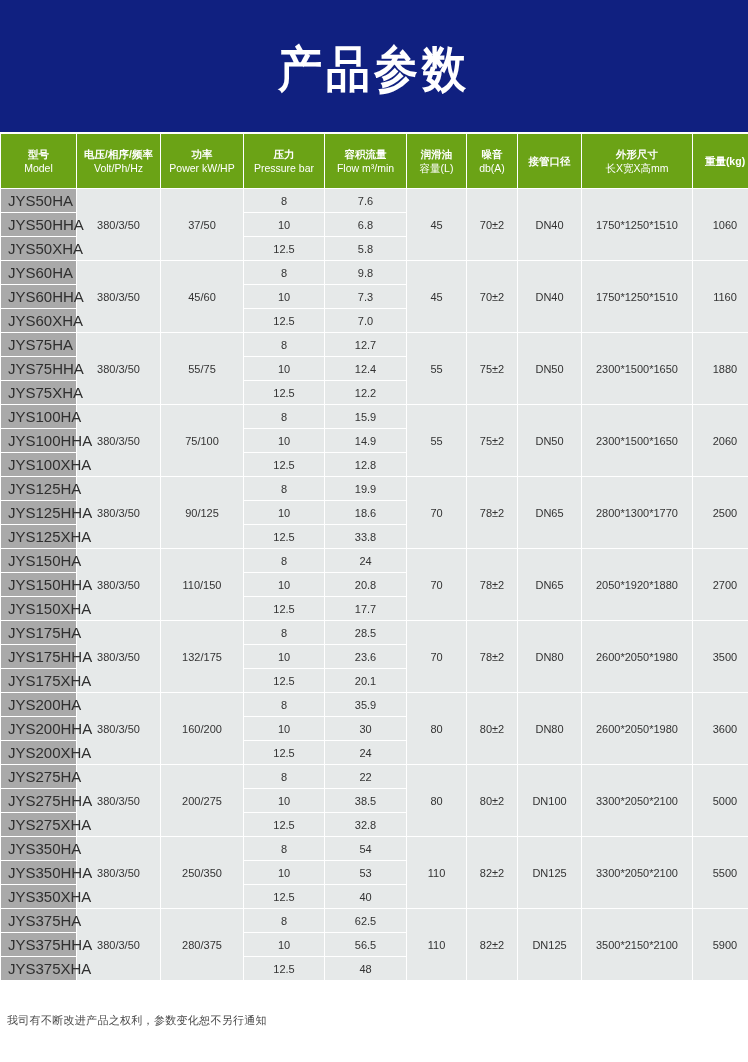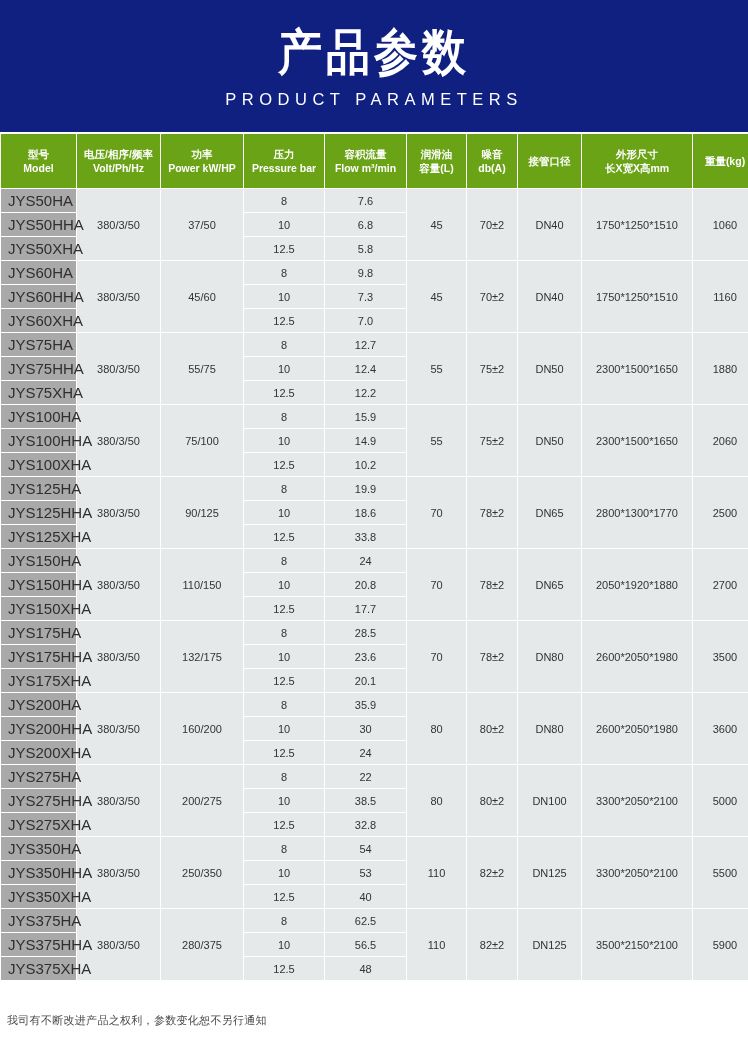--- a/index.html
+++ b/index.html
@@ -50,21 +50,21 @@
     color:#ffffff;
     font-size:10.5px;
     font-weight:bold;
     line-height:1.38;
     padding:6px 1px;
     height:42px;
     text-align:center;
     vertical-align:middle;
     border:0;
   }
-  table.params th .l2{display:block;font-weight:bold;}
+  table.params th .l2{display:block;font-weight:normal;}
   table.params td{
     background:#e6e9e9;
     color:#333333;
     font-size:11px;
     text-align:center;
     vertical-align:middle;
     height:23px;
     padding:0 2px;
     border:0;
     white-space:nowrap;
@@ -96,21 +96,20 @@
     letter-spacing:.3px;
   }
 </style>
 </head>
 <body>
 
 <div class="page">
 
   <div class="banner">
     <div class="banner-cn">产品参数</div>
-    <div class="banner-en">PRODUCT PARAMETERS</div>
   </div>
 
   <div class="tablewrap">
     <table class="params">
       <colgroup>
         <col class="c0">
           <col class="c1">
           <col class="c2">
           <col class="c3">
           <col class="c4">
@@ -214,21 +213,21 @@
             <td rowspan="3">2060</td>
           </tr>
           <tr>
             <td class="model">JYS100HHA</td>
             <td>10</td>
             <td>14.9</td>
           </tr>
           <tr>
             <td class="model">JYS100XHA</td>
             <td>12.5</td>
-            <td>10.2</td>
+            <td>12.8</td>
           </tr>
           <tr>
             <td class="model">JYS125HA</td>
             <td rowspan="3">380/3/50</td>
             <td rowspan="3">90/125</td>
             <td>8</td>
             <td>19.9</td>
             <td rowspan="3">70</td>
             <td rowspan="3">78±2</td>
             <td rowspan="3">DN65</td>

